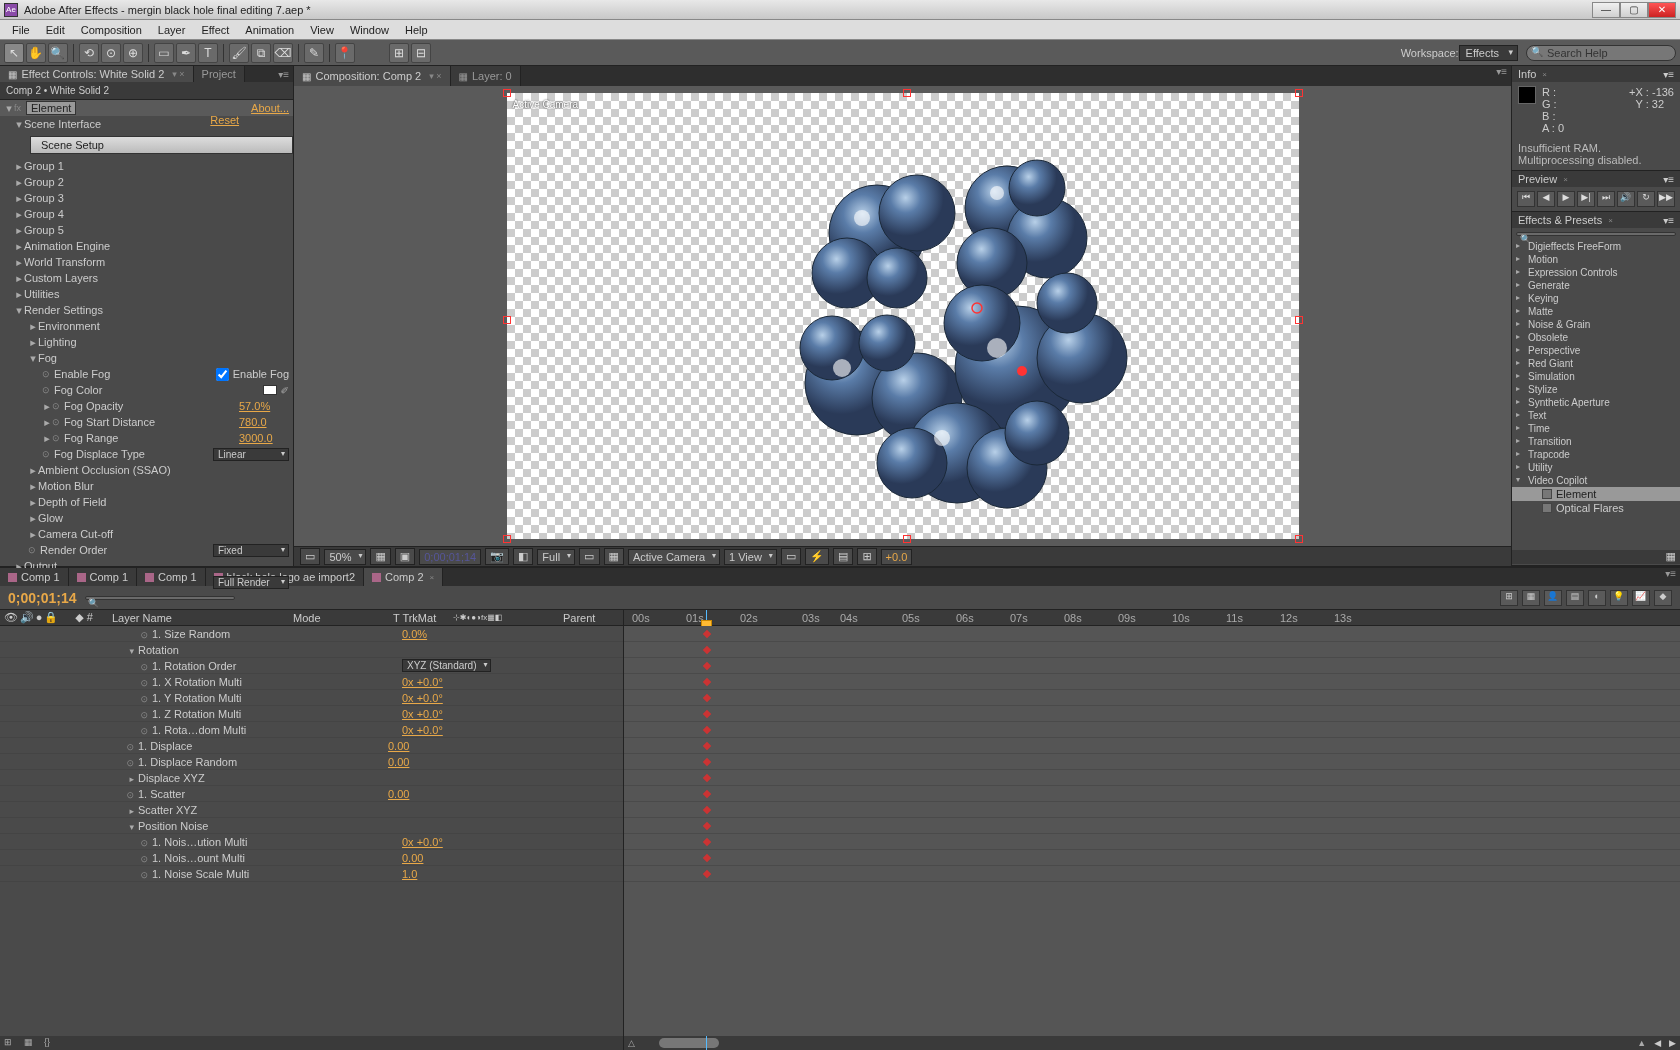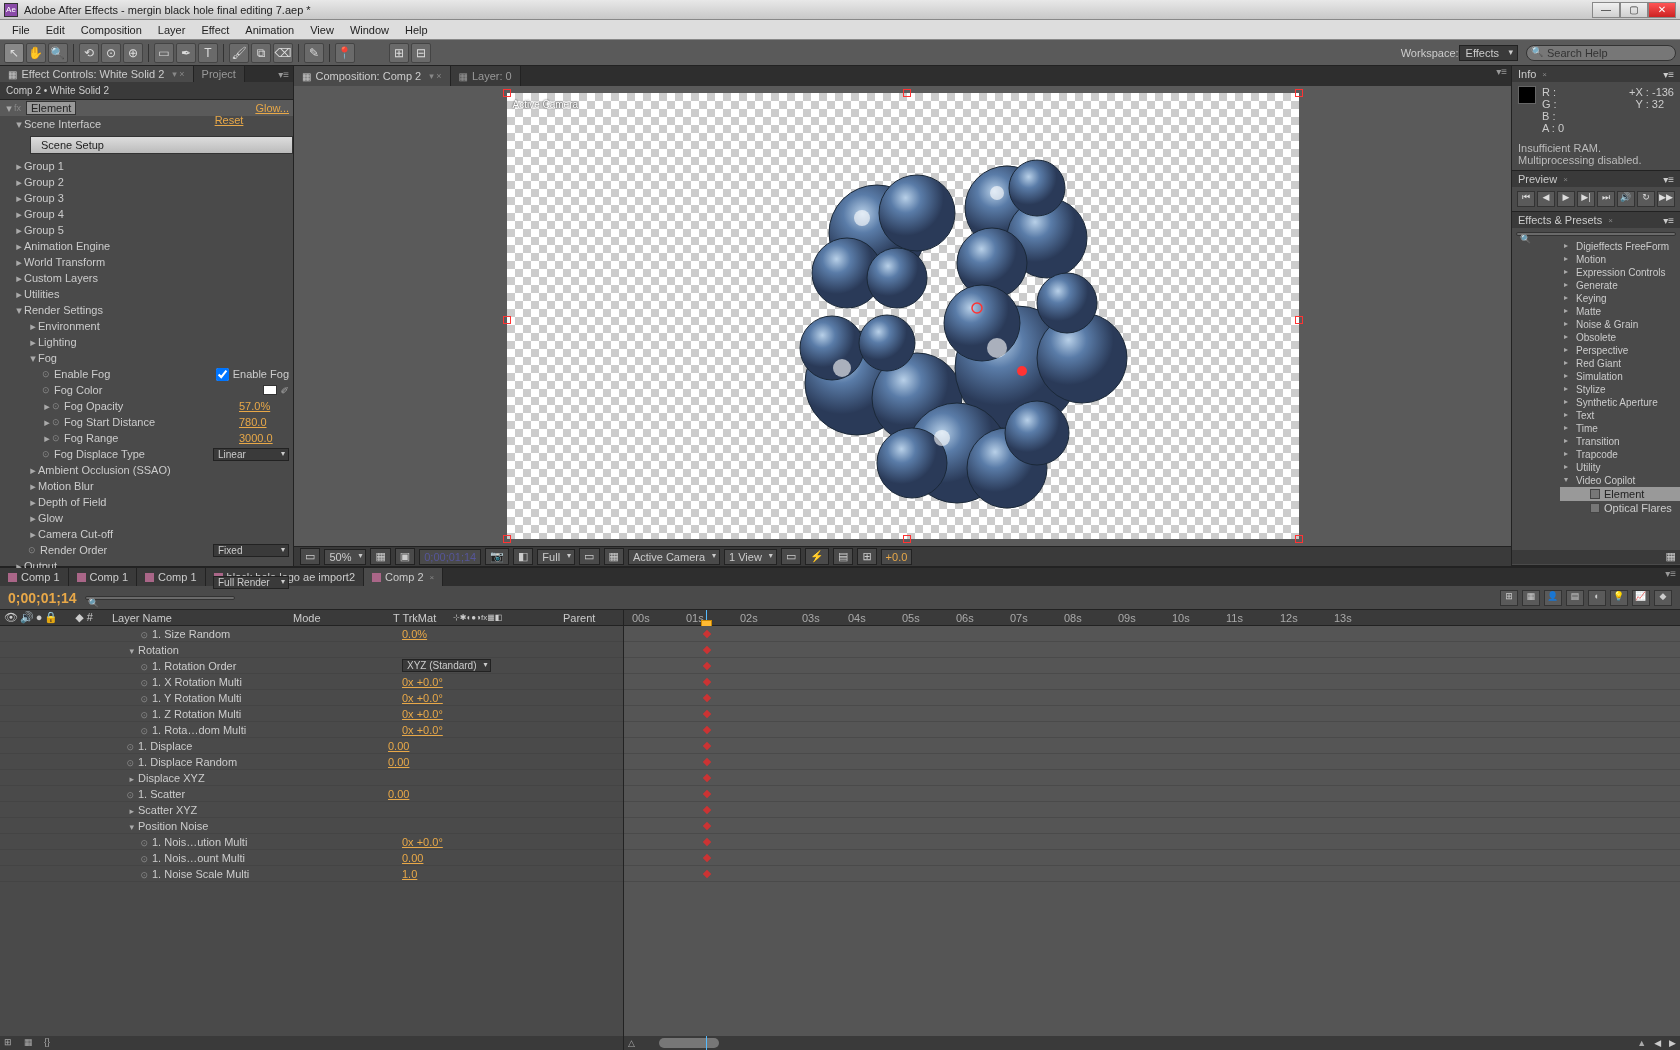--- a/index.html
+++ b/index.html
@@ -79,21 +79,21 @@
 .rp-header { background:#3a3a3a; padding:2px 6px; font-size:10px; display:flex; align-items:center; }
 .rp-header .x { margin-left:6px; font-size:8px; color:#888; }
 .rp-header .menu { margin-left:auto; font-size:10px; }
 .info-col { display:flex; flex-direction:column; }
 .info-swatch { width:18px; height:18px; background:#000; border:1px solid #666; margin-right:6px; }
 .warn-text { padding:4px 6px; font-size:10px; color:#bbb; }
 .preview-ctrls { display:flex; gap:2px; padding:4px; justify-content:center; }
 .pc-btn { width:18px; height:16px; background:#5a5a5a; border:1px solid #333; text-align:center; font-size:9px; cursor:pointer; color:#ddd; }
 .ep-search { margin:4px; background:#6a6a6a; border:1px solid #333; border-radius:8px; padding:1px 6px 1px 18px; position:relative; }
 .ep-search::before { content:"🔍"; position:absolute; left:3px; font-size:9px; }
-.ep-list { overflow-y:auto; height:310px;margin-left:48px; }
+.ep-list { overflow-y:auto; height:310px; }
 .ep-item { padding:1px 4px 1px 16px; font-size:10px; cursor:pointer; position:relative; }
 .ep-item::before { content:"▸"; position:absolute; left:4px; font-size:8px; color:#aaa; }
 .ep-item.open::before { content:"▾"; }
 .ep-subitem { padding:1px 4px 1px 30px; font-size:10px; display:flex; align-items:center; gap:4px; }
 .ep-subitem.active { background:#999; color:#222; }
 .ep-subitem .cube { width:10px; height:10px; background:#777; border:1px solid #444; }
 
 .timeline-wrap { height:484px; background:#4a4a4a; border-top:2px solid #222; display:flex; flex-direction:column;justify-content:center; }
 .tl-tabs { height:18px; background:#2e2e2e; display:flex; }
 .tl-tab { padding:2px 8px; background:#3a3a3a; border-right:1px solid #222; font-size:10px; display:flex; align-items:center; gap:4px; }
@@ -204,21 +204,21 @@
         </div>
       <span class="panel-menu-icon">▾≡</span>
     </div>
     <div class="breadcrumb">Comp 2 • White Solid 2</div>
 
     <div class="fx-row header">
       <span class="arrow">▾</span>
       <span class="fx-icon">fx</span>
       <span class="elem-box">Element</span>
       <span class="reset">Reset</span>
-      <span class="about">Glow...</span>
+      <span class="about">About...</span>
     </div>
     <div class="fx-row indent1">
         <span class="arrow">▾</span>
         <span>Scene Interface</span>
       </div>
     <div class="scene-setup-btn">Scene Setup</div>
     <div class="fx-row indent1">
         <span class="arrow">▸</span>
         <span>Group 1</span>
       </div>
@@ -642,21 +642,21 @@
         <span class="sb-btn">▦</span>
         <span class="sb-btn">{}</span>
       </div>
     </div>
     <div class="tl-right">
       <div class="tl-ruler" id="tl-ruler">
           <span class="tl-tick" style="left: 8px;">00s</span>
           <span class="tl-tick" style="left: 62px;">01s</span>
           <span class="tl-tick" style="left: 116px;">02s</span>
           <span class="tl-tick" style="left: 178px;">03s</span>
-          <span class="tl-tick" style="left: 224px;">04s</span>
+          <span class="tl-tick" style="left: 216px;">04s</span>
           <span class="tl-tick" style="left: 278px;">05s</span>
           <span class="tl-tick" style="left: 332px;">06s</span>
           <span class="tl-tick" style="left: 386px;">07s</span>
           <span class="tl-tick" style="left: 440px;">08s</span>
           <span class="tl-tick" style="left: 494px;">09s</span>
           <span class="tl-tick" style="left: 548px;">10s</span>
           <span class="tl-tick" style="left: 602px;">11s</span>
           <span class="tl-tick" style="left: 656px;">12s</span>
           <span class="tl-tick" style="left: 710px;">13s</span>
         </div>

